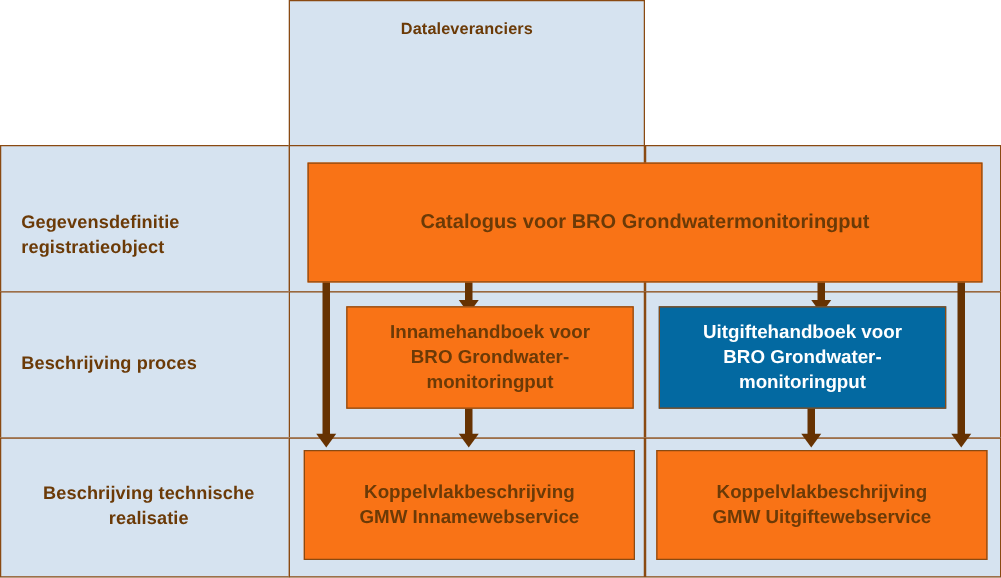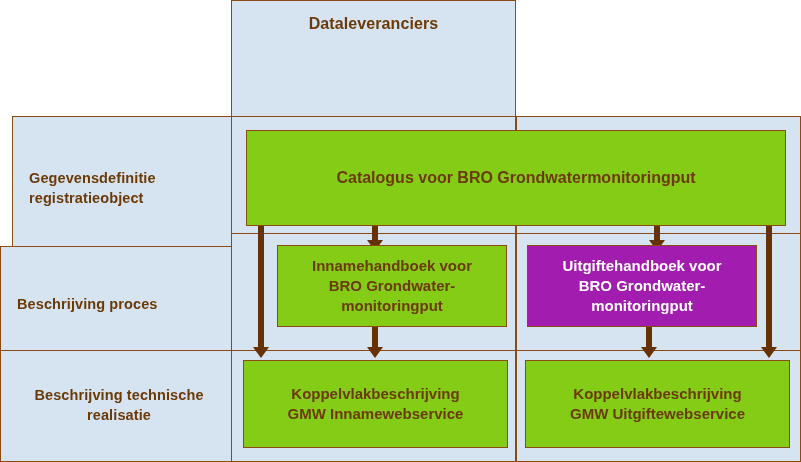--- a/index.html
+++ b/index.html
@@ -43,43 +43,43 @@
   }
 
   .cell-header-label {
     position: absolute;
     left: 0;
     right: 0;
     top: 14px;
     text-align: center;
     color: #6b3a07;
     font-weight: bold;
-    font-size: 16px;
+    font-size: 13px;
     letter-spacing: .1px;
   }
 
   
   .box {
     position: absolute;
     box-sizing: border-box;
     border: 1px solid #8a4a12;
     display: flex;
     align-items: center;
     justify-content: center;
     text-align: center;
     font-weight: bold;
     line-height: 1.32;
     z-index: 4;
   }
   .box-tan {
-    background: #84cc16;
+    background: #f97316;
     color: #6b3a07;
   }
   .box-dark {
-    background: #a21caf;
+    background: #0369a1;
     color: #ffffff;
   }
   .box-text {
     padding: 0 8px;
     white-space: pre-line;
   }
   .conn-line {
     position: absolute;
     width: 6px;
     background: #663202;
@@ -98,27 +98,27 @@
 </head>
 <body>
 
 <div id="diagram">
 
   <div class="cell" style="left:231px; top:0px; width:285px; height:117px;">
     <div class="cell-header-label">Dataleveranciers</div>
   </div>
 
 
-  <div class="cell" style="left:12px; top:116px; width:232px; height:146px;padding-left:28px;">
+  <div class="cell" style="left:0px; top:116px; width:232px; height:146px;padding-left:28px;">
     <div class="cell-label">Gegevensdefinitie registratieobject</div>
   </div>
   <div class="cell" style="left:231px; top:116px; width:285px; height:118px;"></div>
   <div class="cell" style="left:516px; top:116px; width:285px; height:118px;"></div>
 
-  <div class="cell" style="left:0px; top:246px; width:236px; height:118px;">
+  <div class="cell" style="left:0px; top:233px; width:236px; height:118px;">
     <div class="cell-label">Beschrijving proces</div>
   </div>
   <div class="cell" style="left:231px; top:233px; width:285px; height:118px;"></div>
   <div class="cell" style="left:516px; top:233px; width:285px; height:118px;"></div>
 
   <div class="cell" style="left:0px; top:350px; width:232px; height:112px;text-align:center;">
     <div class="cell-label">Beschrijving technische realisatie</div>
   </div>
   <div class="cell" style="left:231px; top:350px; width:285px; height:112px;"></div>
   <div class="cell" style="left:516px; top:350px; width:285px; height:112px;"></div>

